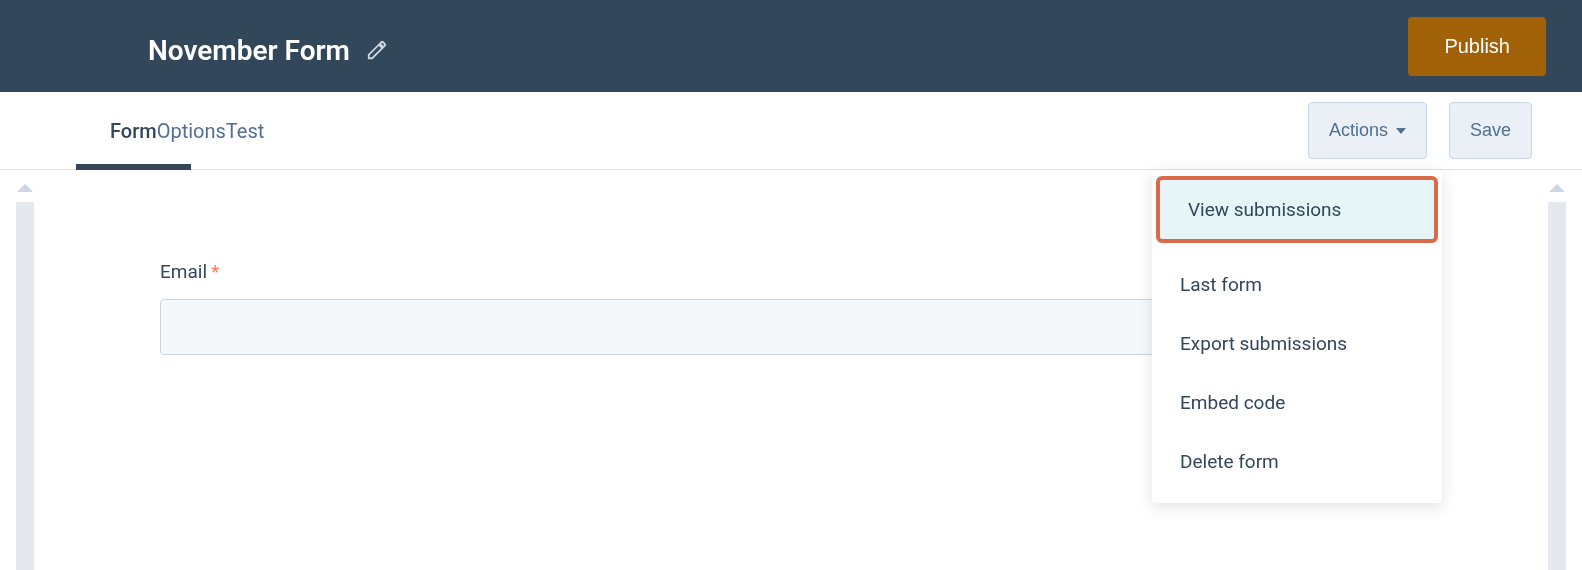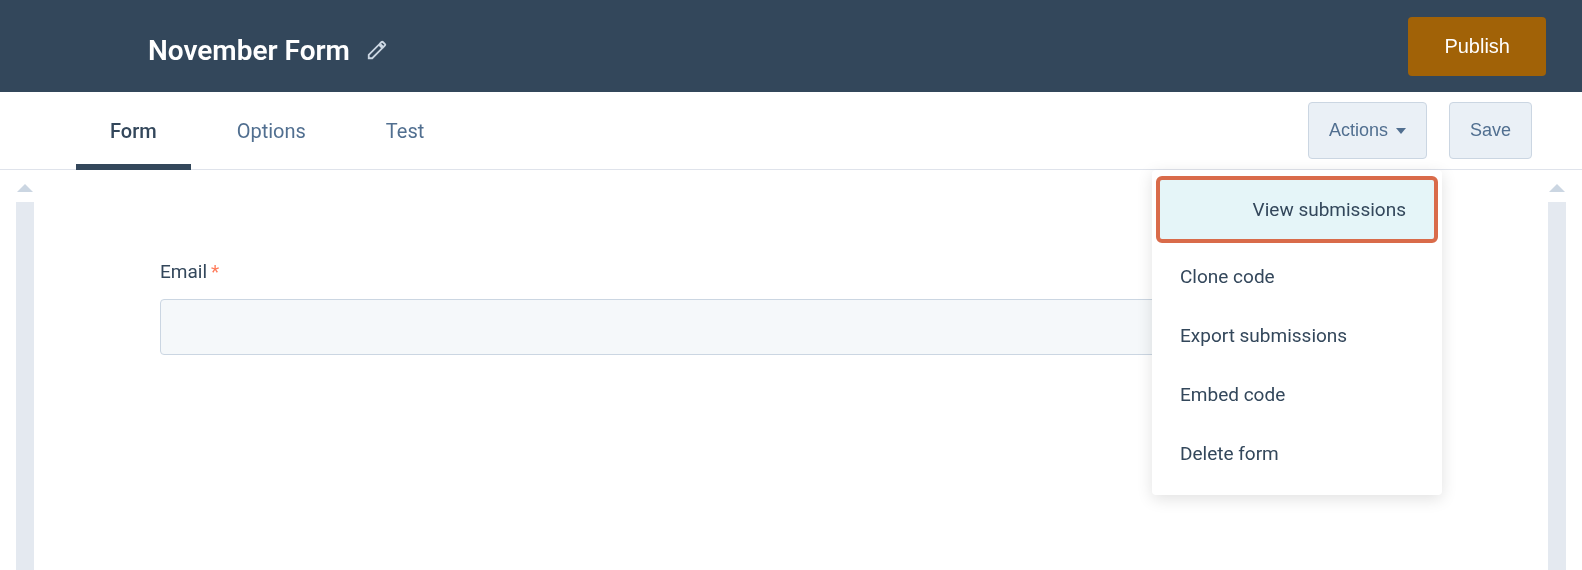--- a/index.html
+++ b/index.html
@@ -48,21 +48,20 @@
       height: 78px;
       display: flex;
       align-items: center;
       justify-content: space-between;
       padding: 0 50px 0 70px;
       border-bottom: 1px solid #dfe3eb;
       position: relative;
     }
     .tabs {
       display: flex;
-      gap: 80px;
       height: 100%;
       align-items: flex-start;
       padding-left: 40px;
     }
     .tab {
       color: #516f90;
       font-size: 20px;
       cursor: pointer;
       height: 100%;
       display: flex;
@@ -120,22 +119,21 @@
     .dd-item {
       padding: 18px 28px;
       color: #33475b;
       font-size: 19px;
       cursor: pointer;
     }
     .dd-item.highlight {
       background: #e5f5f8;
       border: 4px solid #d96b4a;
       border-radius: 6px;
-      margin: 0px 4px 4px;
-      text-align: right;
+      margin: 0px 4px 12px;
     }
     .canvas-area {
       display: flex;
       height: calc(570px - 92px - 78px);
       position: relative;
     }
     .scroll-gutter {
       width: 50px;
       background: #fff;
       position: relative;
@@ -220,21 +218,21 @@
   <div class="right-buttons">
     <button class="mini-btn">
       <span>Actions</span>
       <span class="caret"></span>
     </button>
     <button class="mini-btn">Save</button>
   </div>
 
   <div class="dropdown">
     <div class="dd-item highlight">View submissions</div>
-    <div class="dd-item">Clone code</div>
+    <div class="dd-item">Last form</div>
     <div class="dd-item">Export submissions</div>
     <div class="dd-item">Embed code</div>
     <div class="dd-item">Delete form</div>
   </div>
 </div>
 
 <div class="canvas-area">
   <div class="scroll-gutter"></div>
 
   <div class="canvas">

